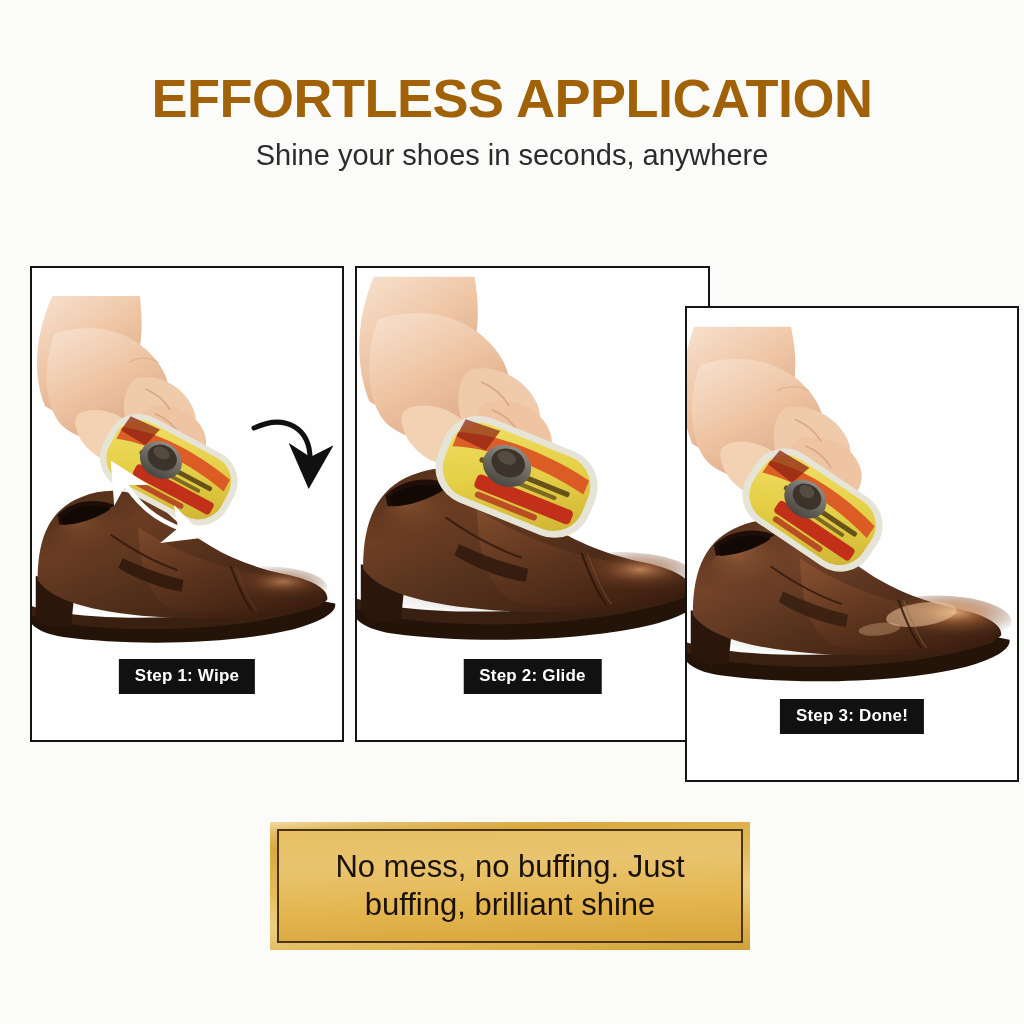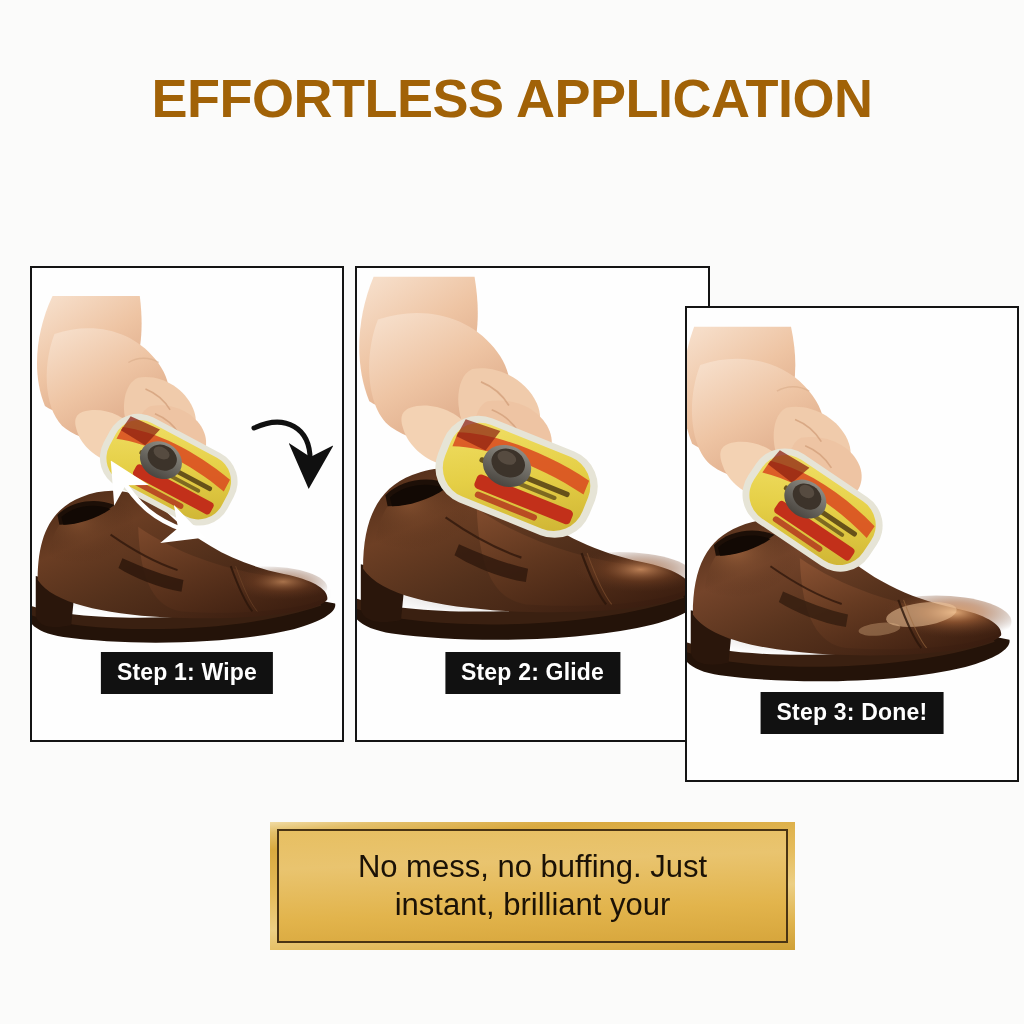--- a/index.html
+++ b/index.html
@@ -62,34 +62,34 @@
 
   
   .arrow-layer{position:absolute;inset:0;pointer-events:none;}
   .arrow-layer svg{display:block;width:100%;height:100%;}
 
   
   .step-badge{
     position:absolute;
     background:#111111;
     color:#ffffff;
-    font-size:23px;
+    font-size:17px;
     font-weight:bold;
     letter-spacing:.2px;
     padding:7px 16px 8px 16px;
     white-space:nowrap;
     bottom:46px;
     left:50%;
     transform:translateX(-50%);
   }
 
   
   .banner{
     position:absolute;
-    left:270px;top:822px;width:525px;height:128px;
+    left:270px;top:822px;width:480px;height:128px;
     background:linear-gradient(175deg,#f1dba3 0%, #e3bf6a 6%, #d9a93f 16%, #e5bc5c 42%, #eccf84 62%, #dfb34d 84%, #cfa037 100%);
     padding:7px;
     box-sizing:border-box;
   }
   .banner-inner{
     width:100%;height:100%;
     box-sizing:border-box;
     border:2px solid #4a3413;
     background:linear-gradient(178deg,#e7bf62 0%,#e9c46f 30%,#e2b44c 70%,#d7a63c 100%);
     display:flex;align-items:center;justify-content:center;
@@ -101,20 +101,21 @@
     font-weight:400;
     padding:0 14px;
   }
 </style>
 </head>
 <body>
 
 <div id="stage">
 
   <div class="title">EFFORTLESS APPLICATION</div>
+  <div class="subtitle">Shine your shoes in seconds, anywhere</div>
 
   <div class="panel" id="panel-1">
     <div class="scene">
       <div class="floor-shadow"></div>
 
       <div class="shoe-wrap">
         <svg viewBox="0 0 340 250" preserveAspectRatio="xMidYMax meet">
           <defs>
             <linearGradient id="lthA1" x1="0" y1="0" x2="1" y2="1">
               <stop offset="0%" stop-color="#4a2916"></stop>
@@ -422,18 +423,18 @@
       </div>
 
       <div class="step-badge">Step 3: Done!</div>
     </div>
   </div>
 
   <div class="banner">
     <div class="banner-inner">
       <div class="banner-text">
         <span>No mess, no buffing. Just</span><br>
-        <span>instant, brilliant your</span>
+        <span>buffing, brilliant shine</span>
       </div>
     </div>
   </div>
 
 </div>
 
 </body></html>

